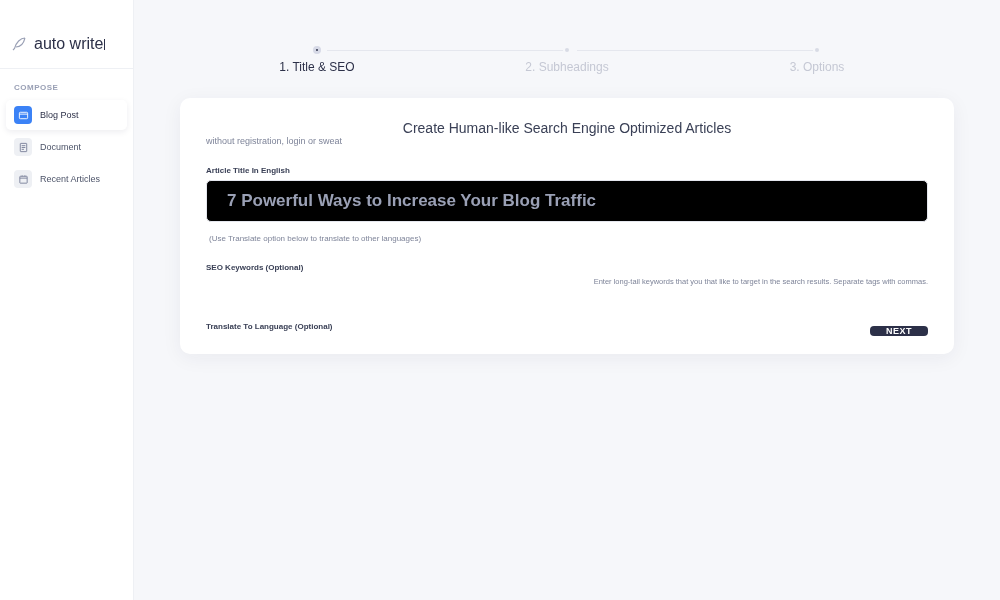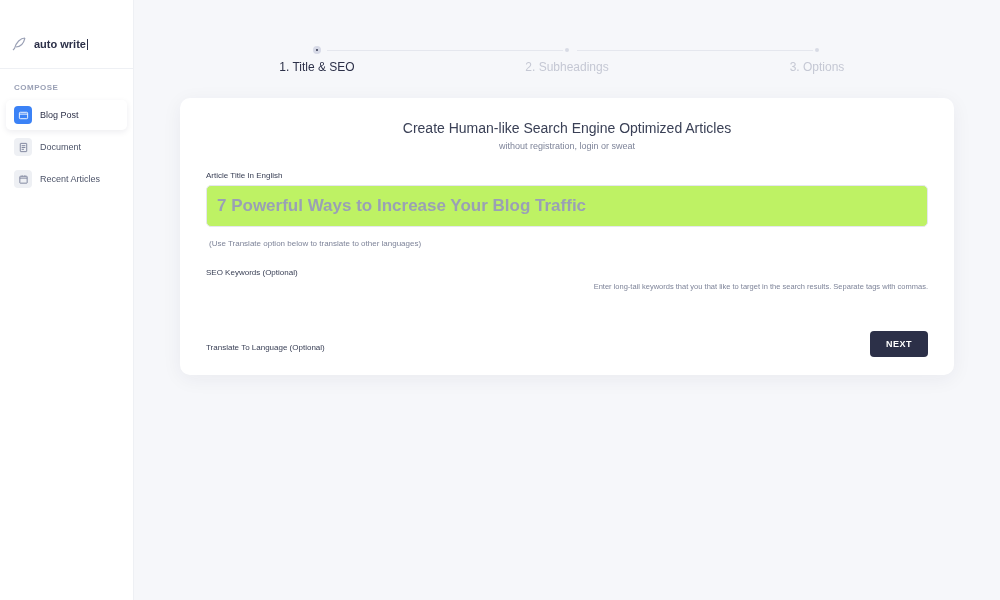--- a/index.html
+++ b/index.html
@@ -3,21 +3,21 @@
 <meta charset="utf-8">
 <style>
   * { box-sizing: border-box; margin: 0; padding: 0; }
   body { font-family: -apple-system, BlinkMacSystemFont, 'Segoe UI', Arial, sans-serif; background: #f6f7fa; width: 1000px; height: 600px; overflow: hidden; color: #2c3048; }
   .app { display: flex; height: 100%; }
   .menu-toggle { position: absolute; left: 10px; top: 33px; width: 14px; height: 10px; cursor: pointer; }
   .menu-toggle span { display:block; height:2px; background:#c5c7d1; margin-bottom:2px; }
   .sidebar { width: 134px; background: #ffffff; border-right: 1px solid #eef0f4; padding-top: 28px; position: relative; }
   .logo-row { display:flex; align-items:center; padding: 6px 12px 14px 10px; border-bottom:1px solid #eef0f4;}
   .logo-mark { width:18px; height:20px; margin-right:6px; color:#9aa0b5; }
-  .logo-text { font-size: 11px; font-weight: 700; color:#2c3048; }
+  .logo-text { font-size: 16px; font-weight: 400; color:#2c3048; }
   .cursor { display:inline-block; width:1px; height:11px; background:#2c3048; vertical-align:middle; margin-left:1px;}
   .section-label { font-size:8px; letter-spacing:0.5px; color:#9aa0b5; padding: 14px 0 6px 14px; font-weight:600;}
   .nav-item { display:flex; align-items:center; padding:6px 8px; margin:2px 6px; border-radius:5px; cursor:pointer;text-align:center; }
   .nav-item.active { background:#ffffff; box-shadow: 0 2px 6px rgba(20,30,60,0.08); }
   .nav-icon { width:18px; height:18px; border-radius:4px; display:flex; align-items:center; justify-content:center; margin-right:8px; flex-shrink:0;}
   .nav-item.active .nav-icon { background:#3b82f6; color:#fff;}
   .nav-item:not(.active) .nav-icon { background:#eef0f4; color:#7a8099;}
   .nav-label { font-size:9px; color:#4c5368; font-weight:500;}
   .nav-item.active .nav-label { color:#2c3048; }
   .main { flex:1; padding: 0 26px; overflow:hidden; position:relative;}
@@ -25,34 +25,34 @@
   .step { display:flex; flex-direction:column; align-items:center; width:250px; position:relative;}
   .step-dot { width:8px; height:8px; border-radius:50%; background:#d8dbe5; z-index:2; border:2px solid #f6f7fa;}
   .step.active .step-dot { background:#2c3048; border:3px solid #d6d9e6; width:8px; height:8px;}
   .step-label { font-size:12px; margin-top:6px; color:#c5c8d4;}
   .step.active .step-label { color:#2c3048; font-weight:500;}
   .step-line { position:absolute; top:50px; height:1px; background:#e5e7ee; }
   .line1 { left: calc(50% - 250px + 10px); width: 240px; }
   .line2 { left: calc(50% + 10px); width: 240px; }
   .card { background:#fff; border-radius:10px; box-shadow:0 4px 20px rgba(30,40,70,0.06); margin: 12px 20px 0 20px; padding: 22px 26px 18px 26px;}
   .card-title { text-align:center; font-size:14px; font-weight:500; color:#3a4056;}
-  .card-subtitle { text-align:center; font-size:9px; color:#7e8499; margin-top:5px;}
+  .card-subtitle { font-size:9px; color:#7e8499; }
   .field-group { margin-top:20px;}
-  .field-label { font-size:8px; font-weight:400; color:#3a4056; margin-bottom:5px;}
-  .title-input { width:100%; border:1px solid #e5e7ee; border-radius:5px; padding:10px 10px; font-size:17px; font-weight:600; color:#6b7280; background:#bef264;}
+  .field-label { font-size:8px; font-weight:700; color:#3a4056; margin-bottom:5px;}
+  .title-input { width:100%; border:1px solid #e5e7ee; border-radius:5px; padding:10px 20px; font-size:17px; font-weight:600; color:#6b7280; background:#000000;}
   .title-input::placeholder { color:#9aa0b5; }
   .field-hint { font-size:8px; color:#7e8499; margin-top:12px; padding-left:3px;}
   .keywords-box { width:100%; border:1px solid #e5e7ee; border-radius:5px; padding:22px 10px; font-size:9px; color:#9aa0b5; background:#fff; min-height:56px;}
   .keywords-hint { font-size:7.5px; color:#7e8499; text-align:right; margin-top:4px;}
   .bottom-row { display:flex; align-items:flex-end; margin-top:18px;}
   .lang-col { flex: 0 0 48%;}
   .lang-input { width:100%; border:1px solid #e5e7ee; border-radius:4px; padding:5px 8px; font-size:9px; color:#6b7280; background:#fff;}
   .lang-input::placeholder { color:#9aa0b5; }
   .spacer { flex:1;}
-  .next-btn { background:#2c3048; color:#fff; font-size:9px; font-weight:600; letter-spacing:0.5px; padding:8px 16px; border:none; border-radius:4px; cursor:pointer; margin-top:22px;}
+  .next-btn { background:#2c3048; color:#fff; font-size:9px; font-weight:600; letter-spacing:0.5px; padding:0 16px; border:none; border-radius:4px; cursor:pointer; margin-top:22px;}
   svg { display:block; }
 </style>
 </head>
 <body>
 
 <div class="app">
   <div class="menu-toggle">
     <span></span>
       <span></span>
       <span></span>

